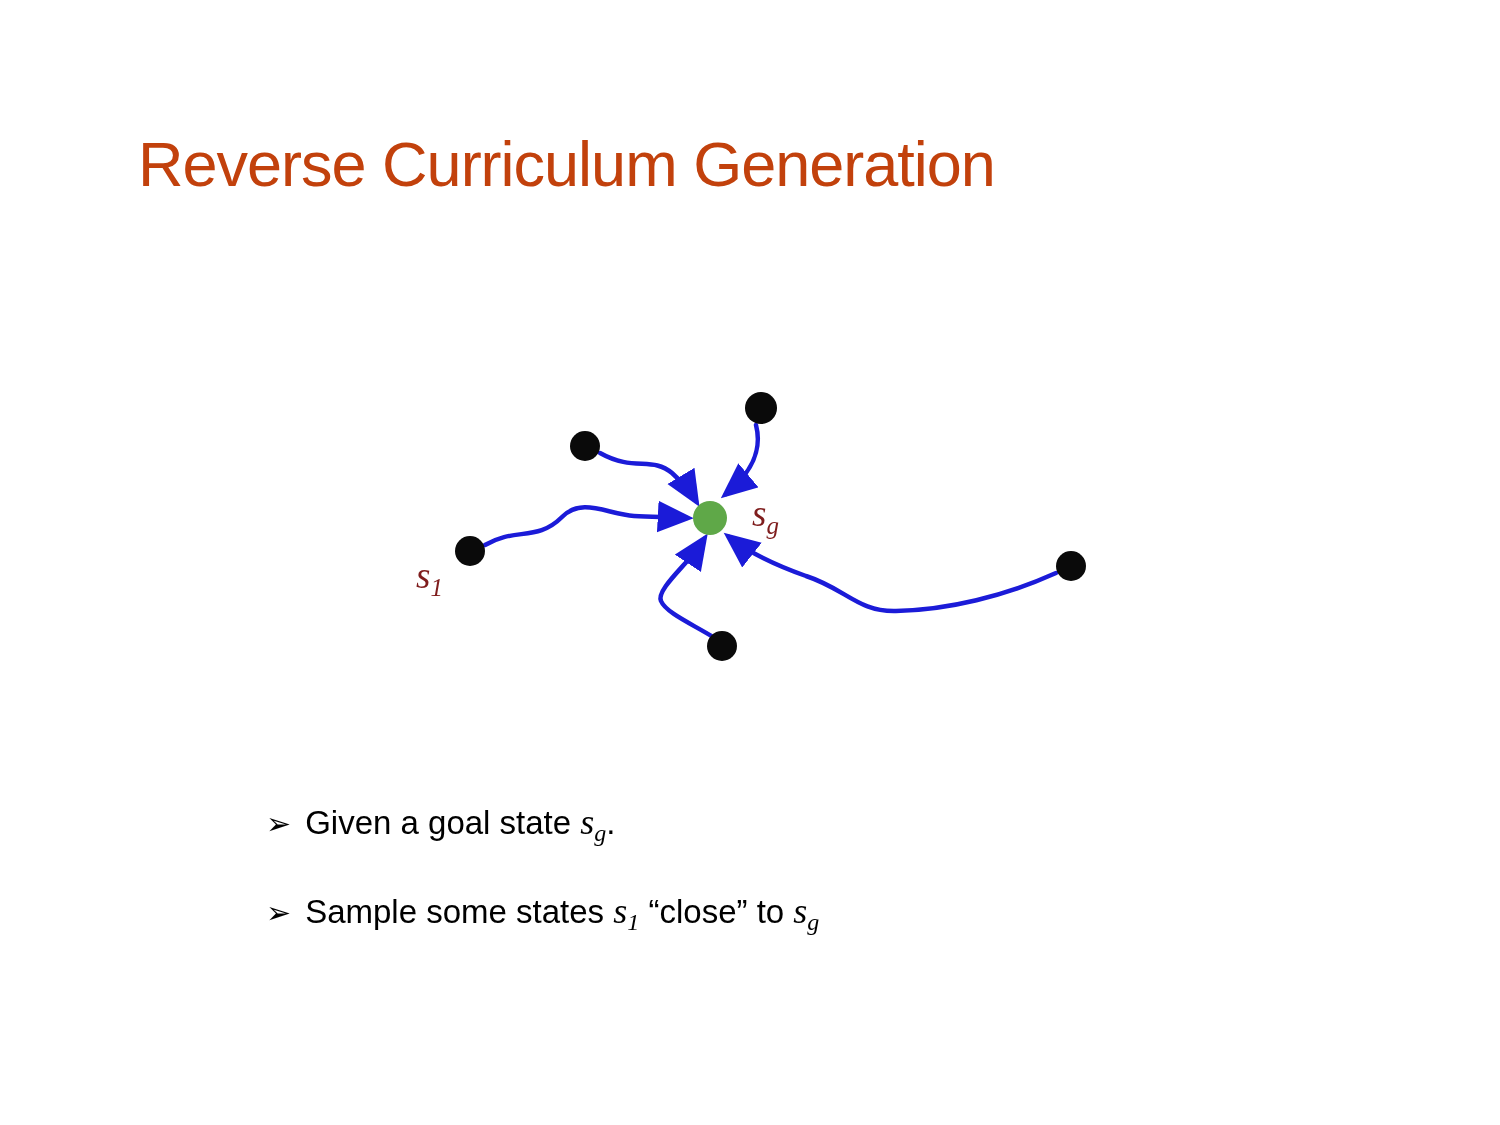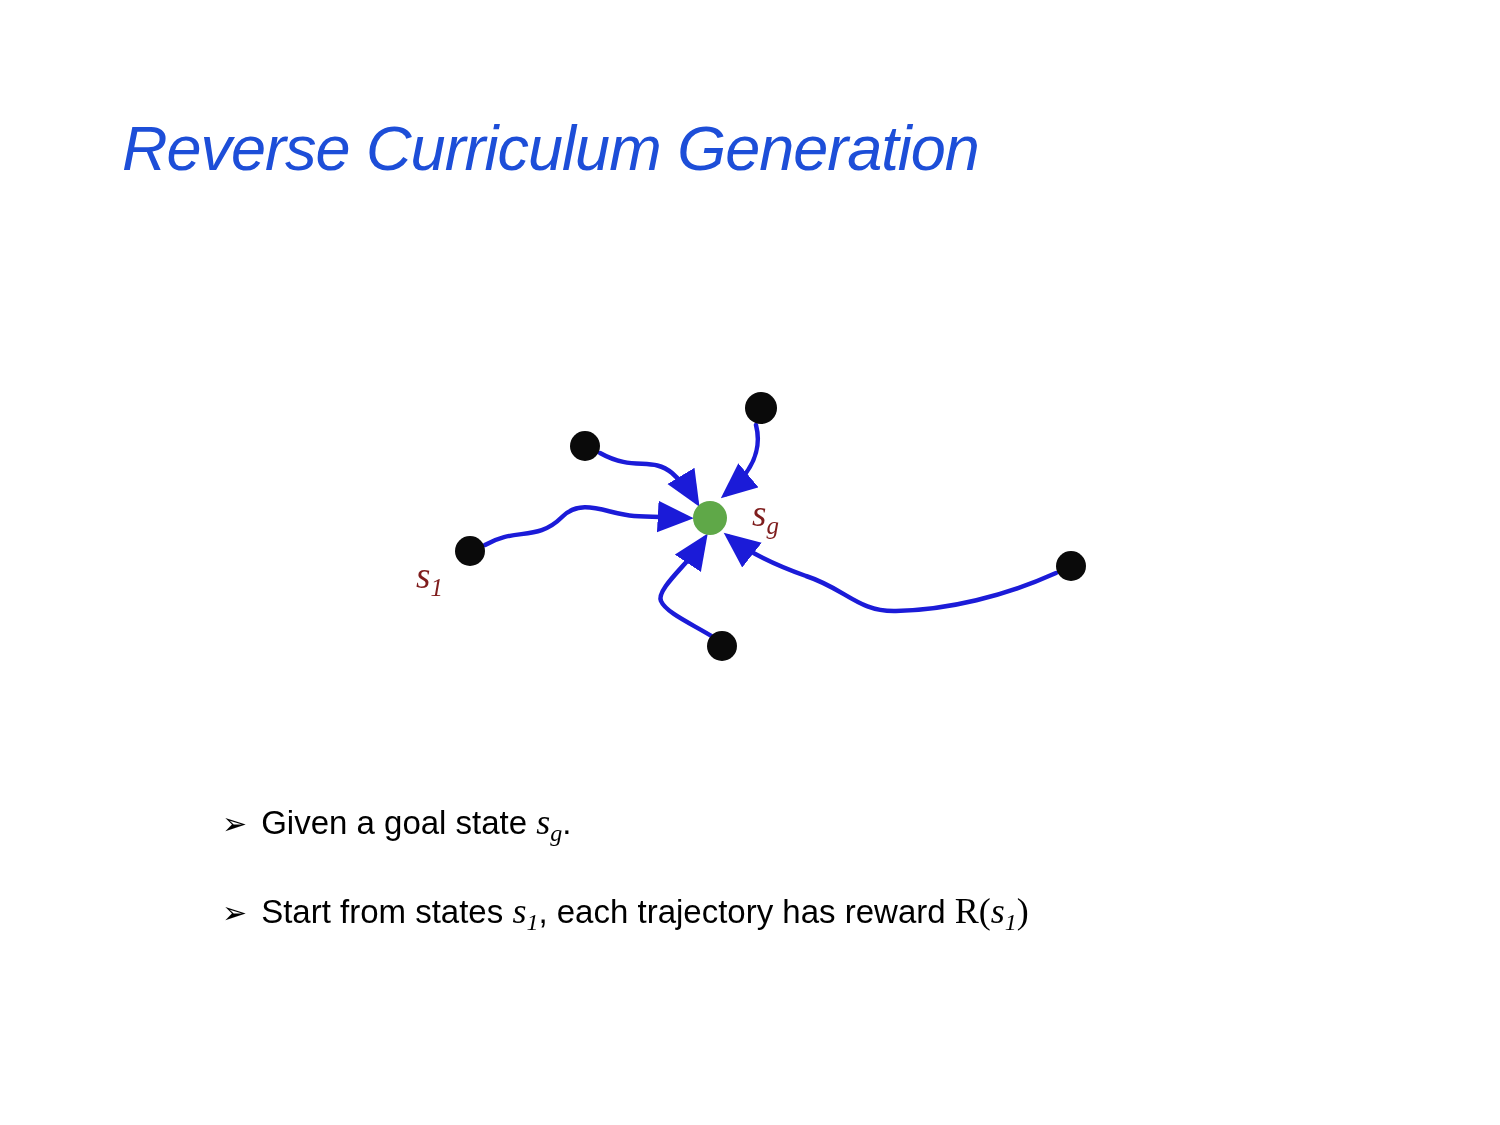--- a/index.html
+++ b/index.html
@@ -10,23 +10,22 @@
     overflow:hidden;
     font-family:"Liberation Sans",sans-serif;
     color:#000;
   }
   .title{
     position:absolute;
     left:122px;top:112px;
     font-size:63px;
     font-weight:400;
     letter-spacing:-1px;
-    margin:0;
-    color:#1d4ed8;
-    font-style:italic;
+    margin:16px;
+    color:#c2410c;
   }
   .diagram-svg{
     position:absolute;left:0;top:0;width:1500px;height:1125px;
   }
   .node-label{
     position:absolute;
     font-family:"Liberation Serif",serif;
     font-style:italic;
     font-size:37px;
     color:#7f1d1d;
@@ -43,20 +42,21 @@
   .bullets{
     position:absolute;
     left:222px;top:800px;
     width:1200px;
   }
   .bullet{
     margin-bottom:44px;
     font-size:33px;
     line-height:1.25;
     white-space:nowrap;
+    margin-left:44px;
   }
   .bullet .marker{
     display:inline-block;
     margin-right:14px;
     font-size:30px;
     font-family:"DejaVu Sans",sans-serif;
   }
   .m{
     font-family:"Liberation Serif",serif;
     font-style:italic;
@@ -108,19 +108,19 @@
   <div class="node-label label-sg"><i>s</i><sub>g</sub></div>
 
   <div class="node-label label-s1"><i>s</i><sub>1</sub></div>
 
   <div class="bullets">
 
     <div class="bullet">
       <span class="marker">➢</span><span>Given a goal state </span><span class="m"><i>s</i><sub>g</sub></span><span>.</span>
     </div>
 
+    <div class="bullet">
+      <span class="marker">➢</span><span>Sample some states </span><span class="m"><i>s</i><sub>1</sub></span><span> “close” to </span><span class="m"><i>s</i><sub>g</sub></span>
+    </div>
 
-    <div class="bullet">
-      <span class="marker">➢</span><span>Start from states </span><span class="m"><i>s</i><sub>1</sub></span><span>, each trajectory has reward </span><span class="mr">R(</span><span class="m"><i>s</i><sub>1</sub></span><span class="mr">)</span>
-    </div>
 
   </div>
 </div>
 
 </body></html>

